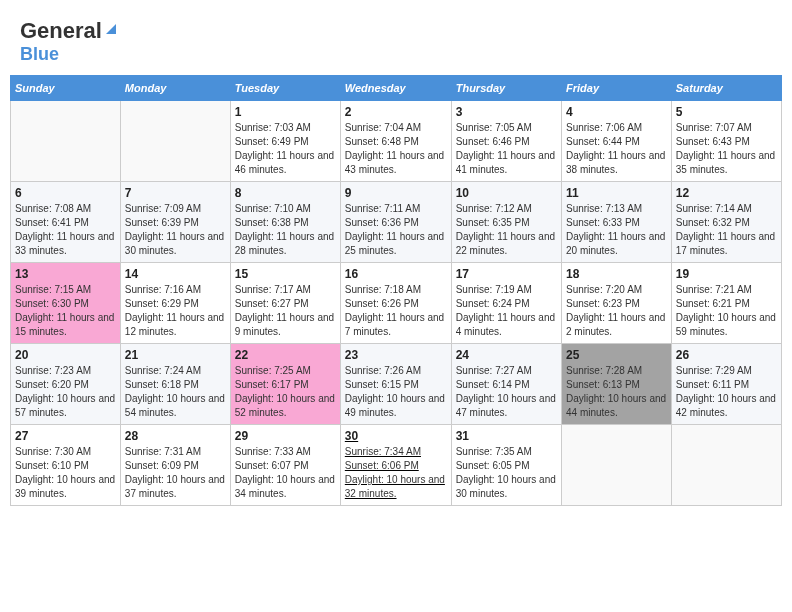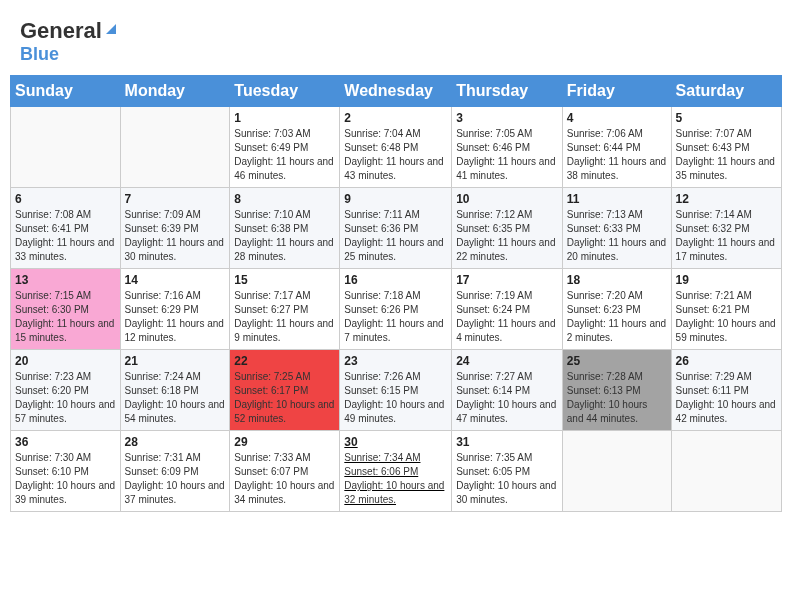--- a/index.html
+++ b/index.html
@@ -41,23 +41,24 @@
       width: 100%;
       border-collapse: collapse;
       margin-top: 6px;
       font-size: 11px;
     }
     .calendar th {
       background-color: #4a90d9;
       color: #fff;
       padding: 6px 4px;
       text-align: left;
-      font-size: 16px;
+      font-size: 11px;
       font-weight: bold;
       border: 1px solid #4a90d9;
+      font-style: italic;
     }
     .calendar td {
       border: 1px solid #ccc;
       padding: 4px;
       vertical-align: top;
       width: 113px;
       min-height: 70px;
       background: #fff;
     }
     .calendar tr:nth-child(even) td {
@@ -203,21 +204,21 @@
       </tr>
       <tr>
         <td style="background: rgb(245, 247, 250);">
           <div class="day-number">20</div>
           <div class="day-info">Sunrise: 7:23 AM<br>Sunset: 6:20 PM<br>Daylight: 10 hours and 57 minutes.</div>
         </td>
         <td style="background: rgb(245, 247, 250); margin-left: 23px;">
           <div class="day-number">21</div>
           <div class="day-info">Sunrise: 7:24 AM<br>Sunset: 6:18 PM<br>Daylight: 10 hours and 54 minutes.</div>
         </td>
-        <td style="background: #ef4444;">
+        <td style="background: #f9a8d4;">
           <div class="day-number">22</div>
           <div class="day-info">Sunrise: 7:25 AM<br>Sunset: 6:17 PM<br>Daylight: 10 hours and 52 minutes.</div>
         </td>
         <td style="background: rgb(245, 247, 250);">
           <div class="day-number">23</div>
           <div class="day-info">Sunrise: 7:26 AM<br>Sunset: 6:15 PM<br>Daylight: 10 hours and 49 minutes.</div>
         </td>
         <td style="background: rgb(245, 247, 250);">
           <div class="day-number">24</div>
           <div class="day-info">Sunrise: 7:27 AM<br>Sunset: 6:14 PM<br>Daylight: 10 hours and 47 minutes.</div>
@@ -226,21 +227,21 @@
           <div class="day-number">25</div>
           <div class="day-info">Sunrise: 7:28 AM<br>Sunset: 6:13 PM<br>Daylight: 10 hours and 44 minutes.</div>
         </td>
         <td style="background: rgb(245, 247, 250);">
           <div class="day-number">26</div>
           <div class="day-info">Sunrise: 7:29 AM<br>Sunset: 6:11 PM<br>Daylight: 10 hours and 42 minutes.</div>
         </td>
       </tr>
       <tr>
         <td style="background: rgb(255, 255, 255);">
-          <div class="day-number">36</div>
+          <div class="day-number">27</div>
           <div class="day-info">Sunrise: 7:30 AM<br>Sunset: 6:10 PM<br>Daylight: 10 hours and 39 minutes.</div>
         </td>
         <td style="background: rgb(255, 255, 255);">
           <div class="day-number">28</div>
           <div class="day-info">Sunrise: 7:31 AM<br>Sunset: 6:09 PM<br>Daylight: 10 hours and 37 minutes.</div>
         </td>
         <td style="background: rgb(255, 255, 255);">
           <div class="day-number">29</div>
           <div class="day-info">Sunrise: 7:33 AM<br>Sunset: 6:07 PM<br>Daylight: 10 hours and 34 minutes.</div>
         </td>

